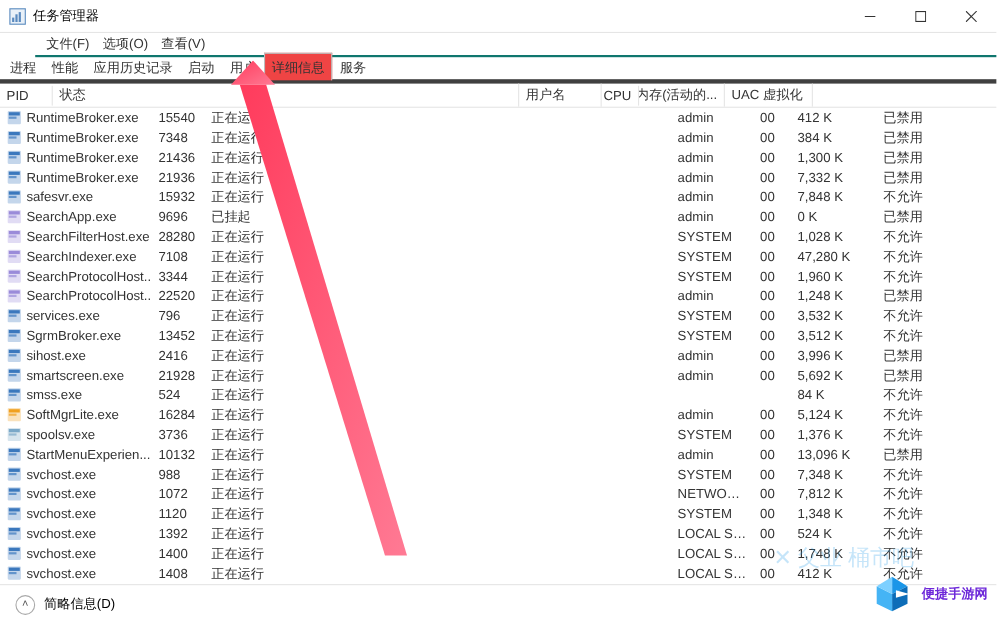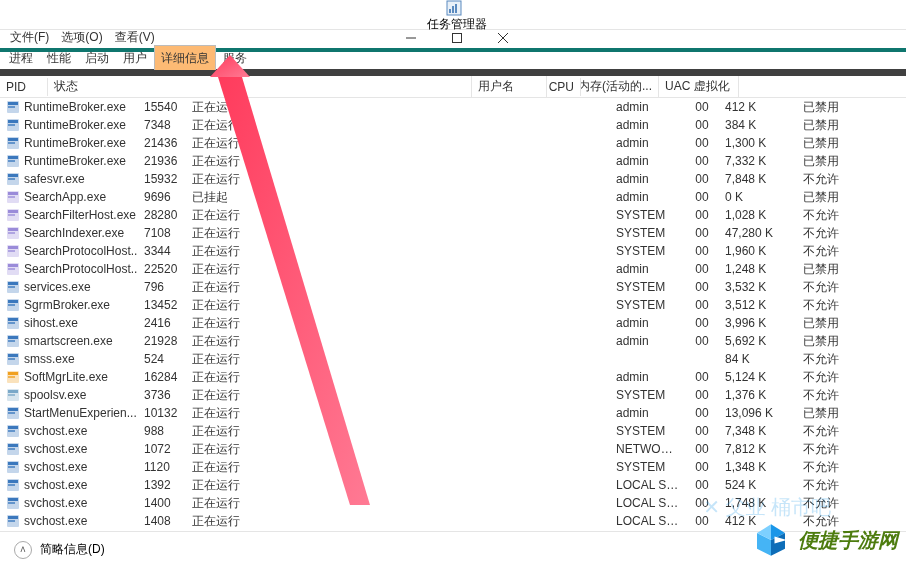--- a/index.html
+++ b/index.html
@@ -1,47 +1,47 @@
 <!DOCTYPE html>
 <html><head>
 <meta charset="utf-8">
 <style>
 * { margin:0; padding:0; box-sizing:border-box; font-family:"Microsoft YaHei","Segoe UI",sans-serif; font-size:12px; }
 body { background:#fff; width:906px; height:567px; overflow:hidden; position:relative; }
-.titlebar { height:30px; display:flex; align-items:center; padding:0 0 0 8px; border-bottom:1px solid #e5e5e5;flex-direction:column; }
+.titlebar { height:30px; display:flex; align-items:center; padding:0 0 0 8px; border-bottom:1px solid #e5e5e5; }
 .titlebar .ticon { width:16px; height:16px; margin-right:6px; display:flex; align-items:center; justify-content:center; }
 .titlebar .ttext { flex:1; color:#000; }
 .winbtns { display:flex; height:100%; }
 .winbtns div { width:46px; height:100%; display:flex; align-items:center; justify-content:center; color:#333; }
-.menubar { height:22px; display:flex; align-items:flex-end; padding:0 4px; border-bottom:4px solid #0f766e; }
+.menubar { height:22px; display:flex; align-items:center; padding:0 4px; border-bottom:2px solid #0f766e;margin-left:32px; }
 .menubar div { padding:2px 6px; color:#333; }
-.tabs { height:24px; display:flex; align-items:flex-end; padding:0 2px; border-bottom:7px solid #404040; }
+.tabs { height:24px; display:flex; align-items:flex-end; padding:0 2px; border-bottom:4px solid #404040; }
 .tab { padding:4px 6px 3px; color:#333; border:1px solid transparent; border-bottom:none; position:relative; bottom:-1px; }
-.tab.active { border-color:#bcbcbc; background:#fdba74; }
+.tab.active { border-color:#bcbcbc; background:#ef4444; }
 .grid { position:relative; }
 .header { display:flex; height:22px; border-bottom:1px solid #e5e5e5; align-items:center; color:#333; }
 .header .col { padding:2px 6px; border-right:1px solid #e5e5e5; overflow:hidden; white-space:nowrap; text-overflow:ellipsis; display:flex; align-items:center; }
 .rows { }
 .row { display:flex; height:18px; align-items:center; }
 .row .cell { padding:0 6px; overflow:hidden; white-space:nowrap; text-overflow:ellipsis; color:#333; }
 .c-name { width:138px; display:flex; align-items:center; gap:4px; }
 .c-pid { width:48px; }
 .c-status { width:424px; }
 .c-user { width:75px; }
-.c-cpu { width:34px; text-align:center; }
+.c-cpu { width:34px; text-align:left; }
 .c-mem { width:78px; }
 .c-uac { width:80px; }
 .picon { width:14px; height:14px; flex-shrink:0; }
 .footer { position:absolute; left:0; right:0; bottom:0; height:36px; border-top:1px solid #e5e5e5; display:flex; align-items:center; padding:0 14px; }
 .chev { width:18px; height:18px; border:1px solid #aaa; border-radius:50%; display:flex; align-items:center; justify-content:center; margin-right:8px; font-size:10px; color:#555; }
 .sortarrow { margin-left:4px; color:#666; font-size:9px; }
 .arrow-annot { position:absolute; left:140px; top:55px; pointer-events:none; z-index:5; }
 .watermark { position:absolute; right:8px; bottom:6px; display:flex; align-items:center; gap:6px; z-index:6; }
 .watermark svg { width:42px; height:42px; }
-.wmtext { font-size:20px; font-weight:600; color:#4d7c0f; font-style:italic; text-shadow:0 0 2px #fff; }
+.wmtext { font-size:12px; font-weight:600; color:#6d28d9; text-shadow:0 0 2px #fff; }
 .wmghost { position:absolute; right:75px; bottom:46px; font-size:20px; color:rgba(26,150,232,0.25); white-space:nowrap; }
 </style>
 </head>
 <body>
 
 <div class="titlebar">
   <span class="ticon">
     <svg viewBox="0 0 16 16">
         <rect x="1" y="1" width="14" height="14" fill="#e8f0f8" stroke="#5a8abf"></rect>
         <rect x="3" y="9" width="2" height="4" fill="#5a8abf"></rect>
@@ -72,20 +72,21 @@
 
 <div class="menubar">
   <div>文件(F)</div>
   <div>选项(O)</div>
   <div>查看(V)</div>
 </div>
 
 <div class="tabs" id="tabs">
     <div class="tab">进程</div>
     <div class="tab">性能</div>
+    <div class="tab">应用历史记录</div>
     <div class="tab">启动</div>
     <div class="tab">用户</div>
     <div class="tab active">详细信息</div>
     <div class="tab">服务</div>
   </div>
 
 <div class="grid">
   <div class="header">
     <div class="col c-pid">PID</div>
     <div class="col c-status">状态</div>

